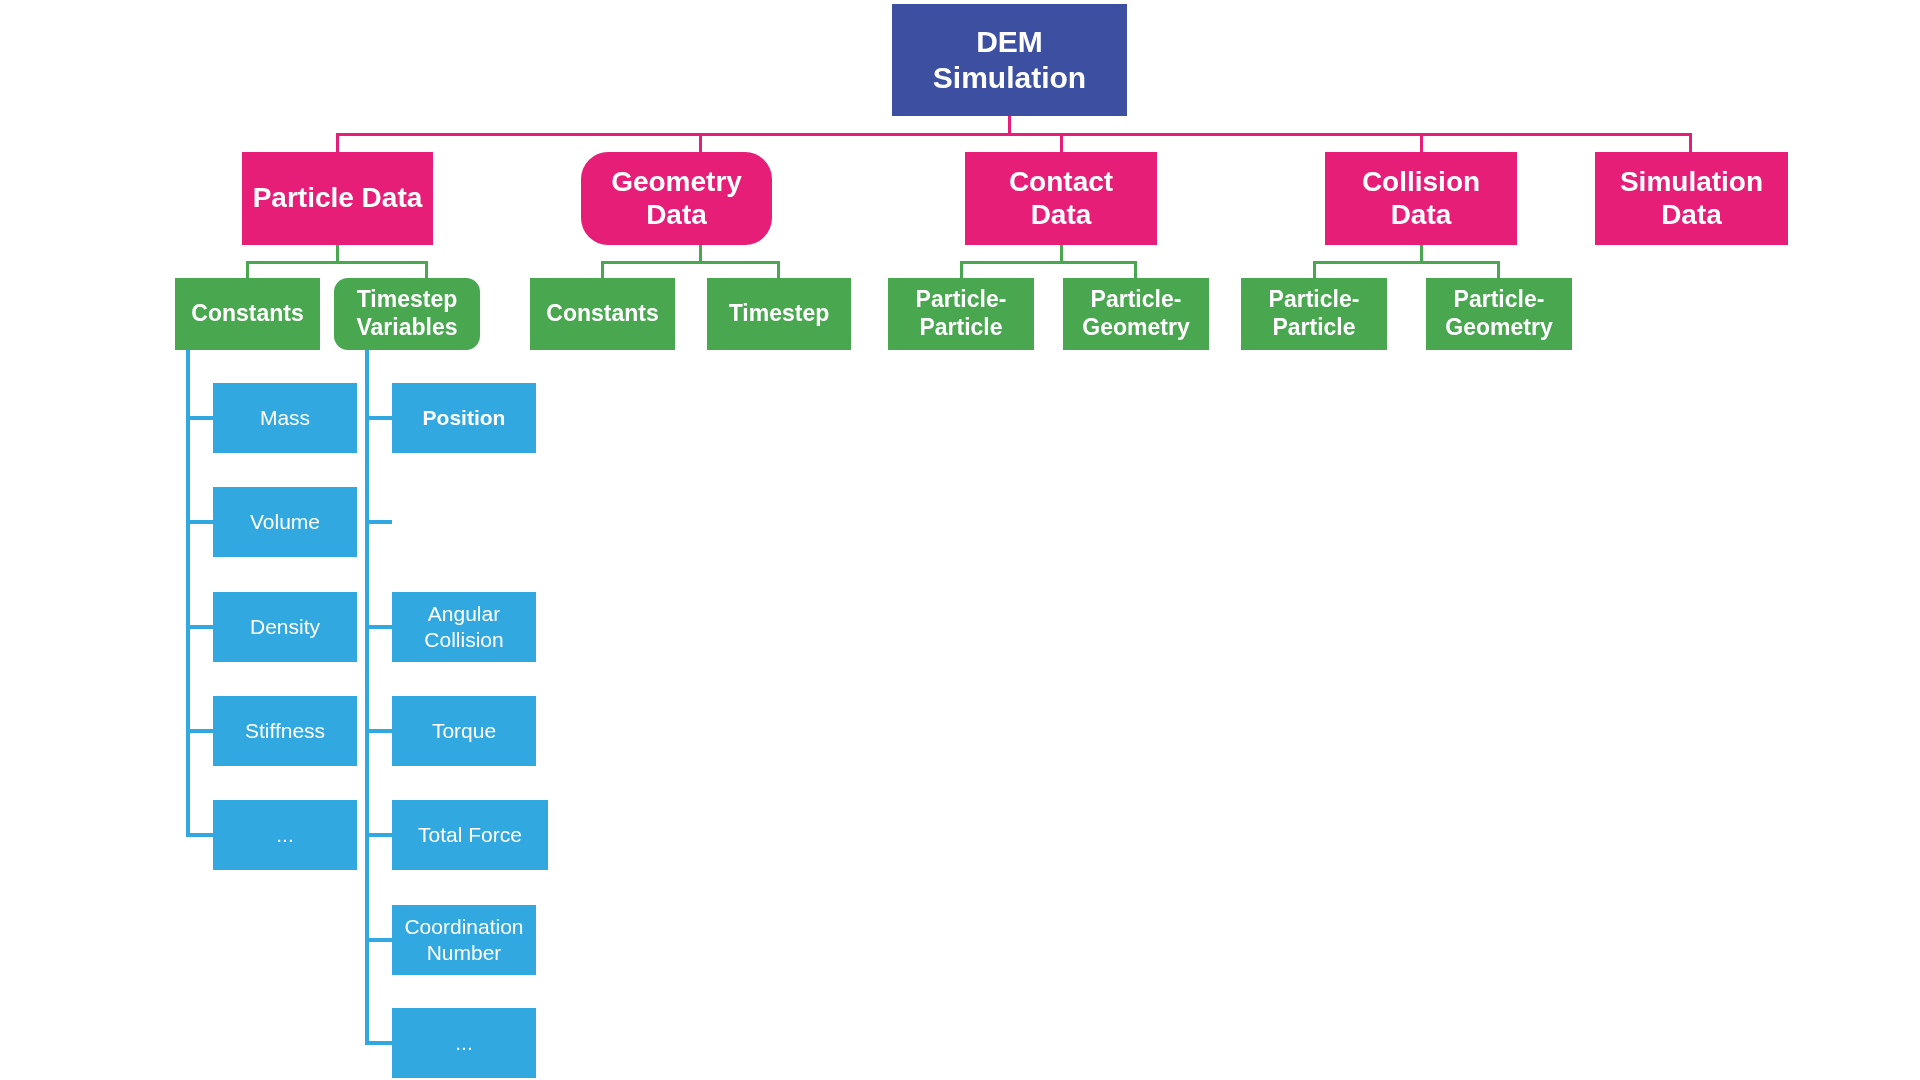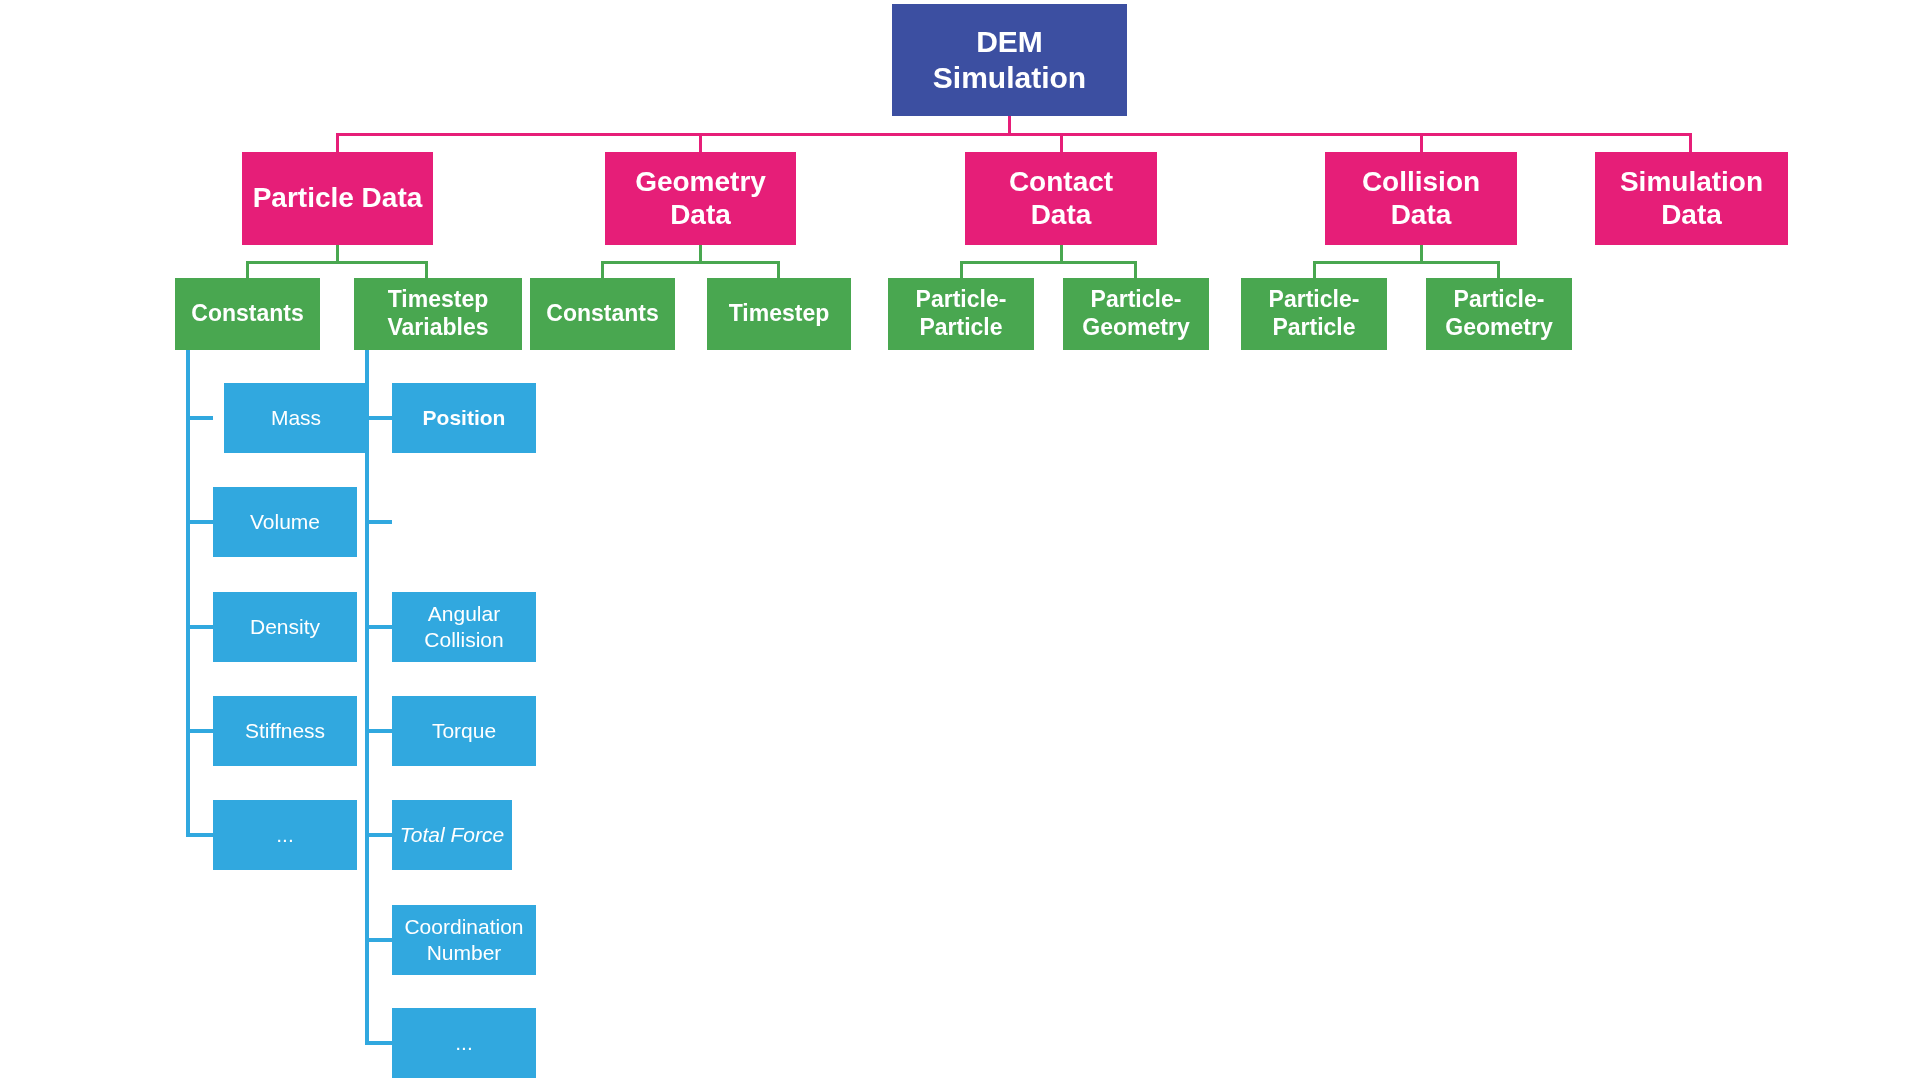--- a/index.html
+++ b/index.html
@@ -38,21 +38,21 @@
   <div class="line pink" style="left:336px;top:133px;width:1356px;height:3px;"></div>
   <div class="line pink" style="left:336px;top:133px;width:3px;height:19px;"></div>
   <div class="line pink" style="left:699px;top:133px;width:3px;height:19px;"></div>
   <div class="line pink" style="left:1060px;top:133px;width:3px;height:19px;"></div>
   <div class="line pink" style="left:1420px;top:133px;width:3px;height:19px;"></div>
   <div class="line pink" style="left:1689px;top:133px;width:3px;height:19px;"></div>
 
   <div class="node lvl2" style="left:242px;top:152px;width:191px;height:93px;">
     <span>Particle Data</span>
   </div>
-  <div class="node lvl2" style="left:605px;top:152px;width:191px;height:93px;">
+  <div class="node lvl2" style="left:581px;top:152px;width:191px;height:93px;border-radius:27px;">
     <span>Geometry Data</span>
   </div>
   <div class="node lvl2" style="left:1325px;top:152px;width:192px;height:93px;">
     <span>Collision Data</span>
   </div>
   <div class="node lvl2" style="left:965px;top:152px;width:192px;height:93px;">
     <span>Contact Data</span>
   </div>
   <div class="node lvl2" style="left:1595px;top:152px;width:193px;height:93px;">
     <span>Simulation Data</span>
@@ -74,21 +74,21 @@
   <div class="line green" style="left:1134px;top:261px;width:3px;height:17px;"></div>
 
   <div class="line green" style="left:1420px;top:245px;width:3px;height:18px;"></div>
   <div class="line green" style="left:1313px;top:261px;width:187px;height:3px;"></div>
   <div class="line green" style="left:1313px;top:261px;width:3px;height:17px;"></div>
   <div class="line green" style="left:1497px;top:261px;width:3px;height:17px;"></div>
 
   <div class="node lvl3" style="left:175px;top:278px;width:145px;height:72px;">
     <span>Constants</span>
   </div>
-  <div class="node lvl3" style="left:354px;top:278px;width:168px;height:72px;">
+  <div class="node lvl3" style="left:334px;top:278px;width:146px;height:72px;border-radius:14px;">
     <span>Timestep Variables</span>
   </div>
   <div class="node lvl3" style="left:530px;top:278px;width:145px;height:72px;">
     <span>Constants</span>
   </div>
   <div class="node lvl3" style="left:707px;top:278px;width:144px;height:72px;">
     <span>Timestep</span>
   </div>
   <div class="node lvl3" style="left:888px;top:278px;width:146px;height:72px;">
     <span>Particle-Particle</span>
@@ -103,21 +103,21 @@
     <span>Particle-Geometry</span>
   </div>
 
   <div class="line blue" style="left:186px;top:350px;width:4px;height:487px;"></div>
   <div class="line blue" style="left:186px;top:416px;width:27px;height:4px;"></div>
   <div class="line blue" style="left:186px;top:520px;width:27px;height:4px;"></div>
   <div class="line blue" style="left:186px;top:625px;width:27px;height:4px;"></div>
   <div class="line blue" style="left:186px;top:729px;width:27px;height:4px;"></div>
   <div class="line blue" style="left:186px;top:833px;width:27px;height:4px;"></div>
 
-  <div class="node leaf" style="left:213px;top:383px;width:144px;height:70px;margin-left:11px;">
+  <div class="node leaf" style="left:213px;top:383px;width:144px;height:70px;">
     <span>Mass</span>
   </div>
   <div class="node leaf" style="left:213px;top:487px;width:144px;height:70px;">
     <span>Volume</span>
   </div>
   <div class="node leaf" style="left:213px;top:592px;width:144px;height:70px;">
     <span>Density</span>
   </div>
   <div class="node leaf" style="left:213px;top:696px;width:144px;height:70px;">
     <span>Stiffness</span>
@@ -137,21 +137,21 @@
 
   <div class="node leaf" style="left:392px;top:383px;width:144px;height:70px;font-weight:bold;">
     <span>Position</span>
   </div>
   <div class="node leaf" style="left:392px;top:592px;width:144px;height:70px;">
     <span>Angular Collision</span>
   </div>
   <div class="node leaf" style="left:392px;top:696px;width:144px;height:70px;">
     <span>Torque</span>
   </div>
-  <div class="node leaf" style="left:392px;top:800px;width:120px;height:70px;font-style:italic;">
+  <div class="node leaf" style="left:392px;top:800px;width:156px;height:70px;">
     <span>Total Force</span>
   </div>
   <div class="node leaf" style="left:392px;top:905px;width:144px;height:70px;">
     <span>Coordination Number</span>
   </div>
   <div class="node leaf" style="left:392px;top:1008px;width:144px;height:70px;">
     <span>...</span>
   </div>
 
 </div>

